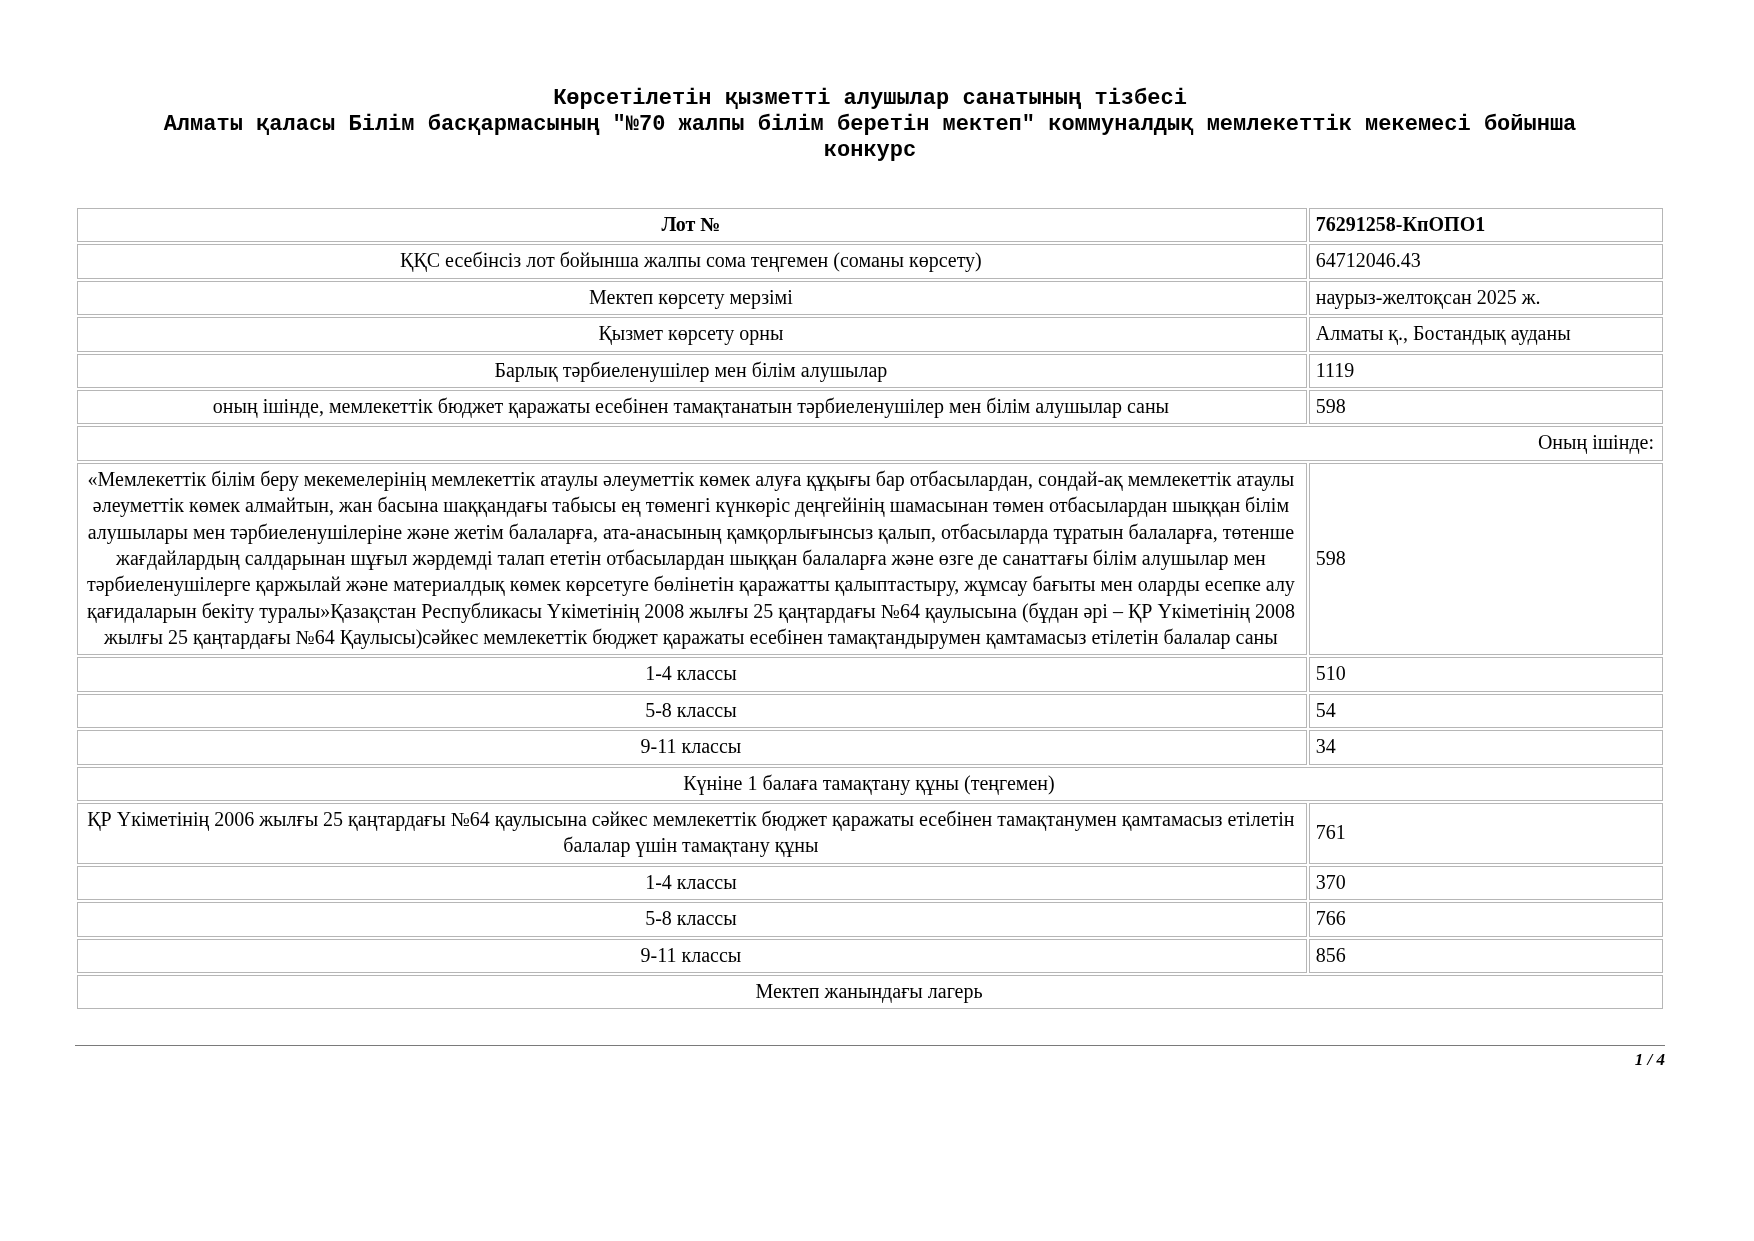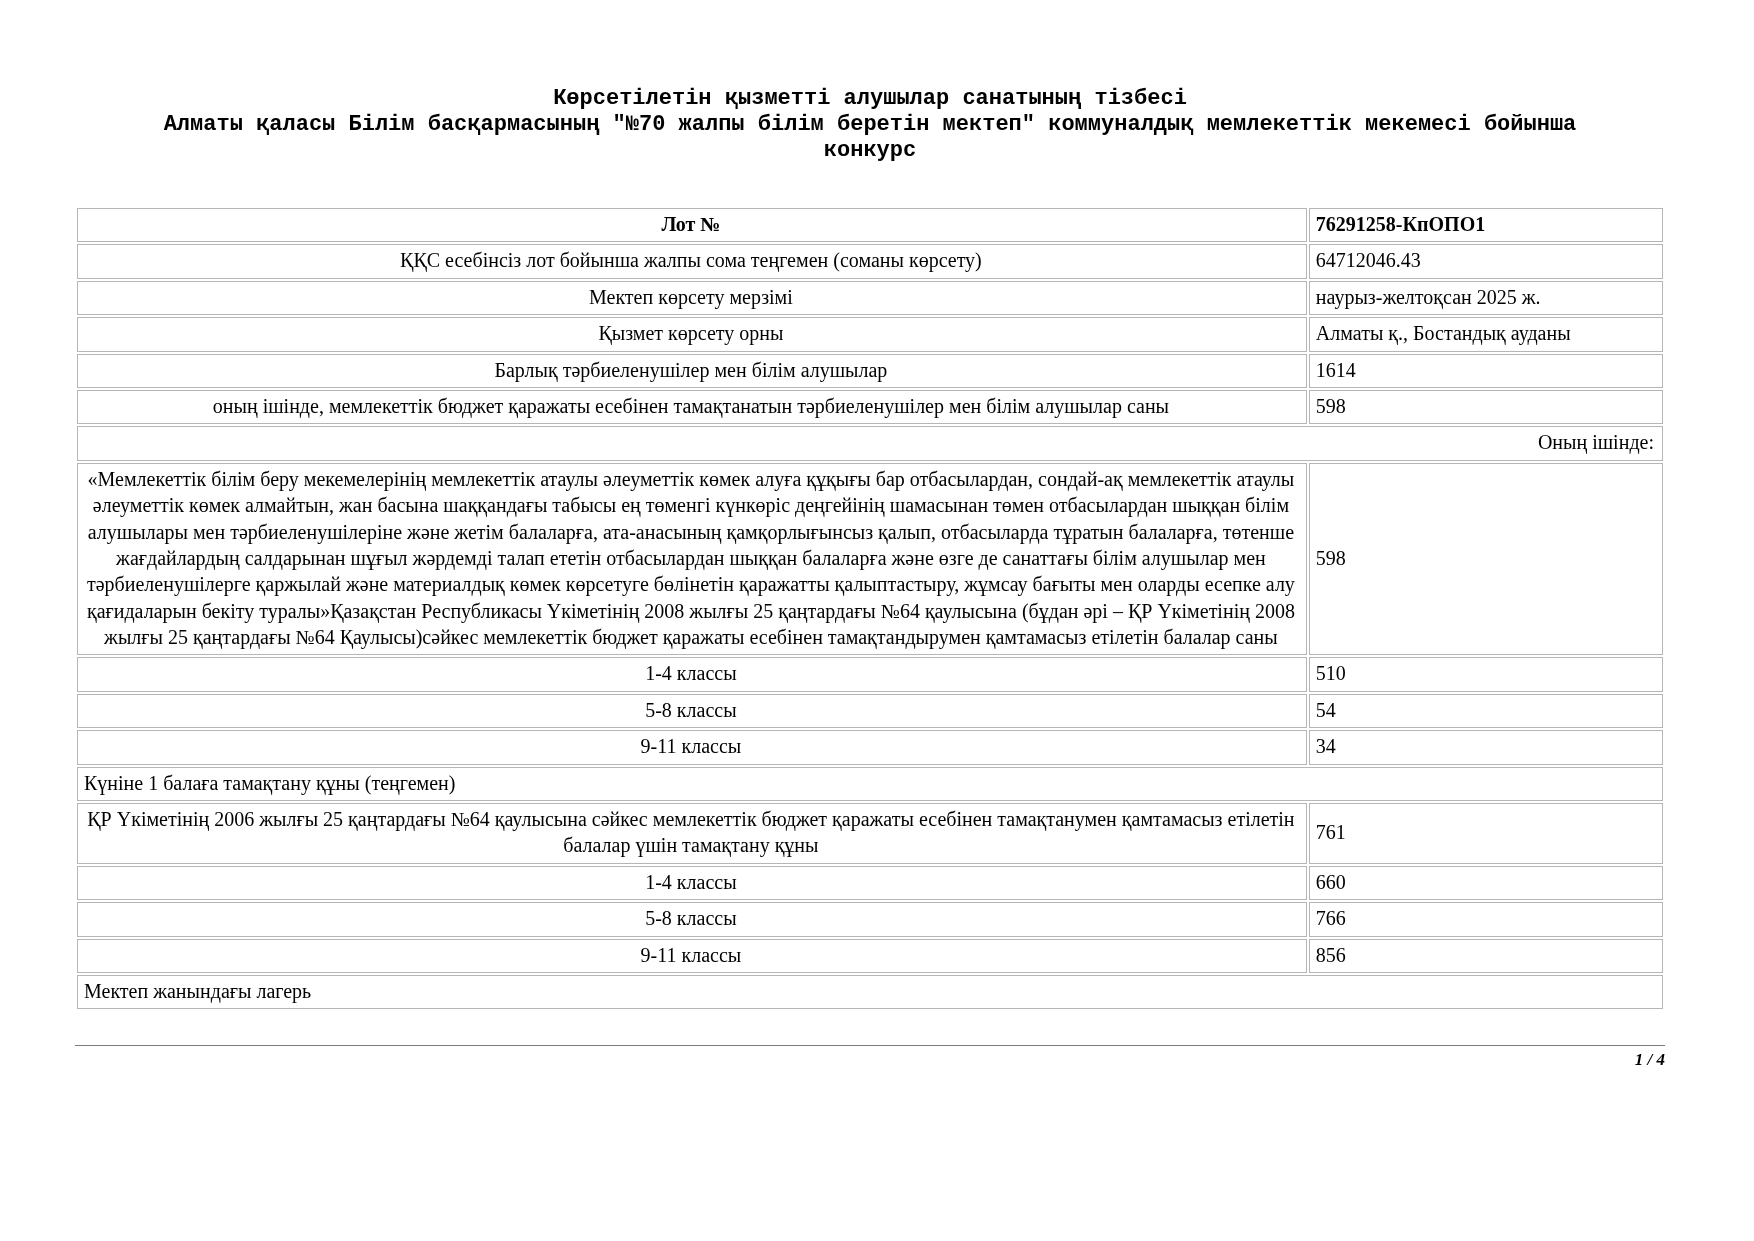--- a/index.html
+++ b/index.html
@@ -38,21 +38,21 @@
     border: 1px solid #b6b6b6;
     padding: 2px 8px 4px 6px;
     line-height: 1.32;
     vertical-align: middle;
     word-wrap: break-word;
   }
   td.attr { width: 78.2%; text-align: center; }
   td.val  { width: 21.8%; text-align: left; margin-top: 45px; }
   tr.bold td { font-weight: bold; }
   td.span-left { text-align: right; }
-  td.span-center { text-align: left; }
+  td.span-center { text-align: center; }
   .footer {
     margin-top: 34px;
   }
   .footer-rule {
     border: none;
     border-top: 1px solid #7a7a7a;
     margin: 0;
   }
   .page-indicator {
     text-align: right;
@@ -86,21 +86,21 @@
         <tr>
           <td class="attr">Мектеп көрсету мерзімі</td>
           <td class="val">наурыз-желтоқсан 2025 ж.</td>
         </tr>
         <tr>
           <td class="attr">Қызмет көрсету орны</td>
           <td class="val">Алматы қ., Бостандық ауданы</td>
         </tr>
         <tr>
           <td class="attr">Барлық тәрбиеленушілер мен білім алушылар</td>
-          <td class="val">1614</td>
+          <td class="val">1119</td>
         </tr>
         <tr>
           <td class="attr">оның ішінде, мемлекеттік бюджет қаражаты есебінен тамақтанатын тәрбиеленушілер мен білім алушылар саны</td>
           <td class="val">598</td>
         </tr>
         <tr>
           <td colspan="2" class="span-left">Оның ішінде:</td>
         </tr>
         <tr>
           <td class="attr">«Мемлекеттік білім беру мекемелерінің мемлекеттік атаулы әлеуметтік көмек алуға құқығы бар отбасылардан, сондай-ақ мемлекеттік атаулы әлеуметтік көмек алмайтын, жан басына шаққандағы табысы ең төменгі күнкөріс деңгейінің шамасынан төмен отбасылардан шыққан білім алушылары мен тәрбиеленушілеріне және жетім балаларға, ата-анасының қамқорлығынсыз қалып, отбасыларда тұратын балаларға, төтенше жағдайлардың салдарынан шұғыл жәрдемді талап ететін отбасылардан шыққан балаларға және өзге де санаттағы білім алушылар мен тәрбиеленушілерге қаржылай және материалдық көмек көрсетуге бөлінетін қаражатты қалыптастыру, жұмсау бағыты мен оларды есепке алу қағидаларын бекіту туралы»Қазақстан Республикасы Үкіметінің 2008 жылғы 25 қаңтардағы №64 қаулысына (бұдан әрі – ҚР Үкіметінің 2008 жылғы 25 қаңтардағы №64 Қаулысы)сәйкес мемлекеттік бюджет қаражаты есебінен тамақтандырумен қамтамасыз етілетін балалар саны</td>
@@ -120,21 +120,21 @@
         </tr>
         <tr>
           <td colspan="2" class="span-center">Күніне 1 балаға тамақтану құны (теңгемен)</td>
         </tr>
         <tr>
           <td class="attr">ҚР Үкіметінің 2006 жылғы 25 қаңтардағы №64 қаулысына сәйкес мемлекеттік бюджет қаражаты есебінен тамақтанумен қамтамасыз етілетін балалар үшін тамақтану құны</td>
           <td class="val">761</td>
         </tr>
         <tr>
           <td class="attr">1-4 классы</td>
-          <td class="val">660</td>
+          <td class="val">370</td>
         </tr>
         <tr>
           <td class="attr">5-8 классы</td>
           <td class="val">766</td>
         </tr>
         <tr>
           <td class="attr">9-11 классы</td>
           <td class="val">856</td>
         </tr>
         <tr>

